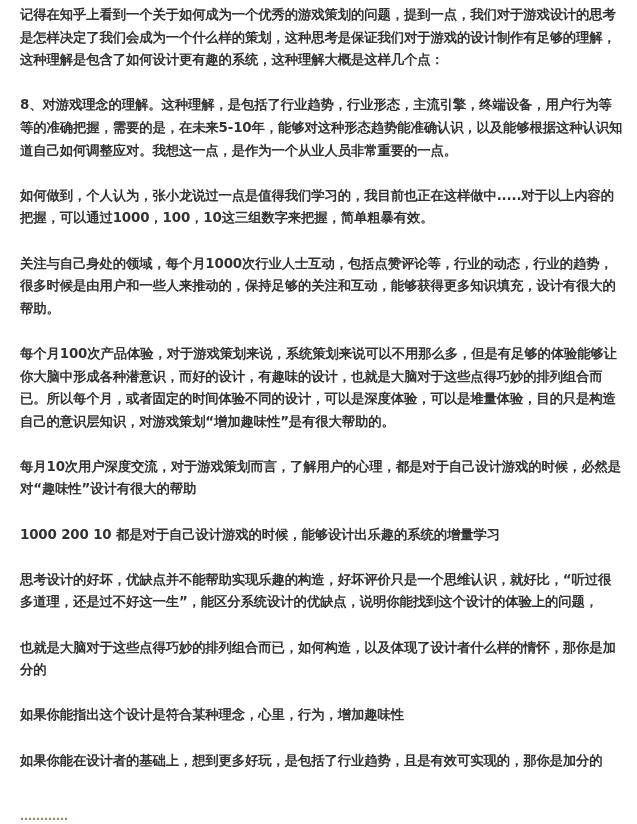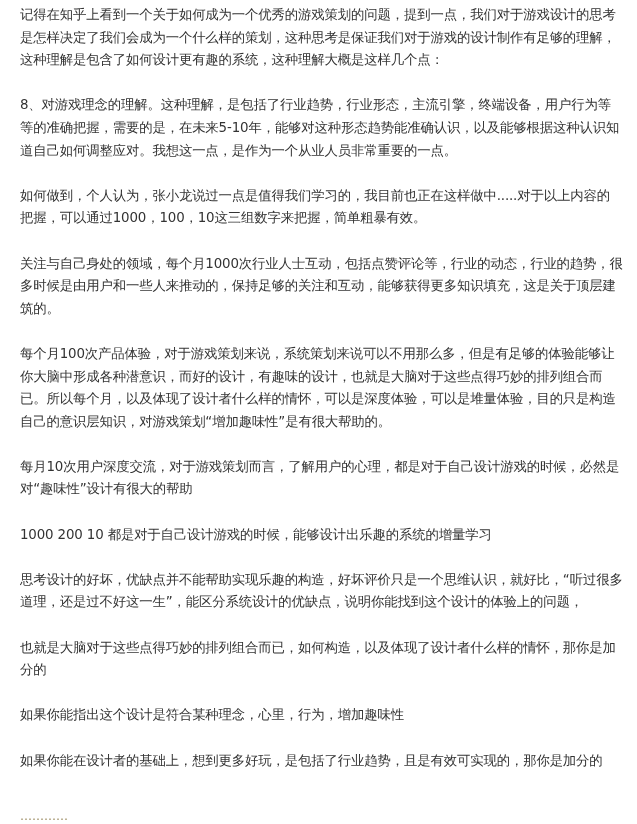--- a/index.html
+++ b/index.html
@@ -2,38 +2,38 @@
 <html><head>
   <meta charset="utf-8">
   <style>
     html, body { margin: 0; padding: 0; background: #ffffff; }
     body {
       width: 637px; height: 824px; overflow: hidden;
       font-family: "DejaVu Sans", "Liberation Sans", sans-serif;
       font-size: 13.4px; color: #333333;
     }
     .article { position: relative; padding: 4px 14px 0 20px; }
-    .para { margin: 0; line-height: 22.6px; letter-spacing: -0.15px; }
+    .para { margin: 0; line-height: 22.6px; letter-spacing: -0.15px; font-weight: bold; }
     .gap { height: 22.6px; }
     .gap2 { height: 37px; }
     .dots { line-height: 14px; height: 14px; color: #9a8a60; letter-spacing: 0; font-size: 12px; }
   </style>
 </head>
 <body>
 
 <div class="article">
   <p class="para">记得在知乎上看到一个关于如何成为一个优秀的游戏策划的问题，提到一点，我们对于游戏设计的思考是怎样决定了我们会成为一个什么样的策划，这种思考是保证我们对于游戏的设计制作有足够的理解，这种理解是包含了如何设计更有趣的系统，这种理解大概是这样几个点：</p>
   <div class="gap"></div>
   <p class="para">8、对游戏理念的理解。这种理解，是包括了行业趋势，行业形态，主流引擎，终端设备，用户行为等等的准确把握，需要的是，在未来5-10年，能够对这种形态趋势能准确认识，以及能够根据这种认识知道自己如何调整应对。我想这一点，是作为一个从业人员非常重要的一点。</p>
   <div class="gap"></div>
   <p class="para">如何做到，个人认为，张小龙说过一点是值得我们学习的，我目前也正在这样做中.....对于以上内容的把握，可以通过1000，100，10这三组数字来把握，简单粗暴有效。</p>
   <div class="gap"></div>
-  <p class="para">关注与自己身处的领域，每个月1000次行业人士互动，包括点赞评论等，行业的动态，行业的趋势，很多时候是由用户和一些人来推动的，保持足够的关注和互动，能够获得更多知识填充，这是关于顶层建筑的。</p>
+  <p class="para">关注与自己身处的领域，每个月1000次行业人士互动，包括点赞评论等，行业的动态，行业的趋势，很多时候是由用户和一些人来推动的，保持足够的关注和互动，能够获得更多知识填充，设计有很大的帮助。</p>
   <div class="gap"></div>
-  <p class="para">每个月100次产品体验，对于游戏策划来说，系统策划来说可以不用那么多，但是有足够的体验能够让你大脑中形成各种潜意识，而好的设计，有趣味的设计，也就是大脑对于这些点得巧妙的排列组合而已。所以每个月，以及体现了设计者什么样的情怀，可以是深度体验，可以是堆量体验，目的只是构造自己的意识层知识，对游戏策划“增加趣味性”是有很大帮助的。</p>
+  <p class="para">每个月100次产品体验，对于游戏策划来说，系统策划来说可以不用那么多，但是有足够的体验能够让你大脑中形成各种潜意识，而好的设计，有趣味的设计，也就是大脑对于这些点得巧妙的排列组合而已。所以每个月，或者固定的时间体验不同的设计，可以是深度体验，可以是堆量体验，目的只是构造自己的意识层知识，对游戏策划“增加趣味性”是有很大帮助的。</p>
   <div class="gap"></div>
   <p class="para">每月10次用户深度交流，对于游戏策划而言，了解用户的心理，都是对于自己设计游戏的时候，必然是对“趣味性”设计有很大的帮助</p>
   <div class="gap"></div>
   <p class="para">1000 200 10 都是对于自己设计游戏的时候，能够设计出乐趣的系统的增量学习</p>
   <div class="gap"></div>
   <p class="para">思考设计的好坏，优缺点并不能帮助实现乐趣的构造，好坏评价只是一个思维认识，就好比，“听过很多道理，还是过不好这一生”，能区分系统设计的优缺点，说明你能找到这个设计的体验上的问题，</p>
   <div class="gap"></div>
   <p class="para">也就是大脑对于这些点得巧妙的排列组合而已，如何构造，以及体现了设计者什么样的情怀，那你是加分的</p>
   <div class="gap"></div>
   <p class="para">如果你能指出这个设计是符合某种理念，心里，行为，增加趣味性</p>

